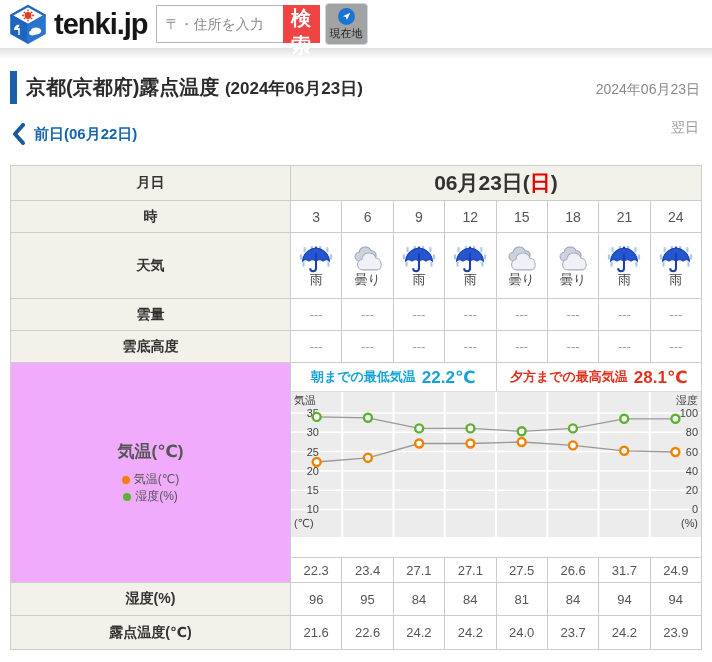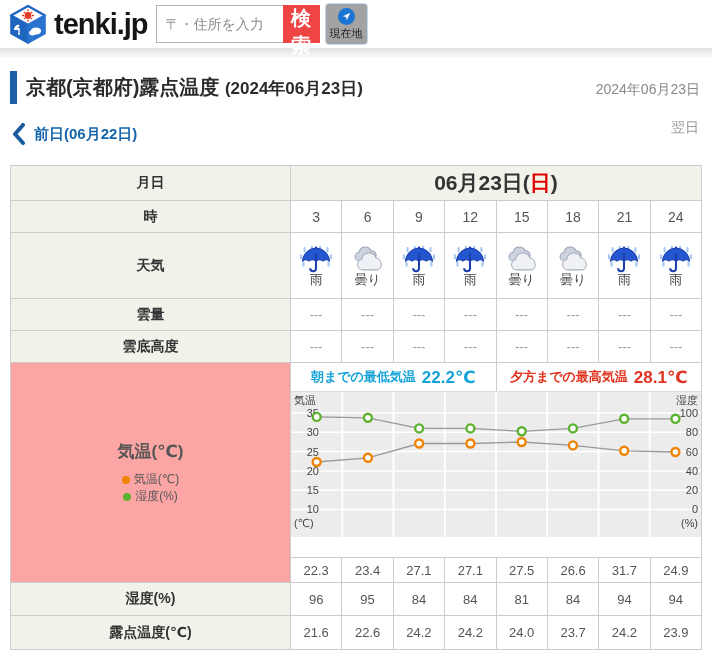--- a/index.html
+++ b/index.html
@@ -49,21 +49,21 @@
   .date-cell { background:#f2f1ea; font-size:21px; font-weight:700; color:#333; }
   .red { color:#e00000; }
   tr.r-sun td   { font-size:14px; color:#555; }
   tr.r-hours td { font-size:14px; color:#555; }
   .dash-cell { color:#999; font-size:13px; }
   .val-cell  { font-size:13px; color:#555; }
   .weather-cell .wlabel { font-size:13px; color:#444; line-height:14px; }
   .wicon { width:36px; height:27px; display:block; margin:2px auto 0 auto; }
 
   
-  th.temp-th { background:#fca5a5; font-weight:600; }
+  th.temp-th { background:#f0abfc; font-weight:600; }
   .temp-title { font-size:17px; font-weight:700; color:#555; margin-bottom:8px; }
   .legend-item { font-size:12px; color:#555; font-weight:400; display:flex; align-items:center; justify-content:center; gap:4px; line-height:17px; }
   .legend-dot { width:8px; height:8px; border-radius:50%; display:inline-block; }
   td.temp-cell { padding:0; vertical-align:top; }
   .minmax { display:flex; height:29px; border-bottom:1px solid #ddd; }
   .minmax > div { flex:1; display:flex; align-items:center; justify-content:center; gap:6px; }
   .minmax .half-right { border-left:1px solid #ccc; }
   .mm-label { font-size:13px; font-weight:700; }
   .mm-value { font-size:17px; font-weight:700; }
   .min { color:#14a3d8; }

